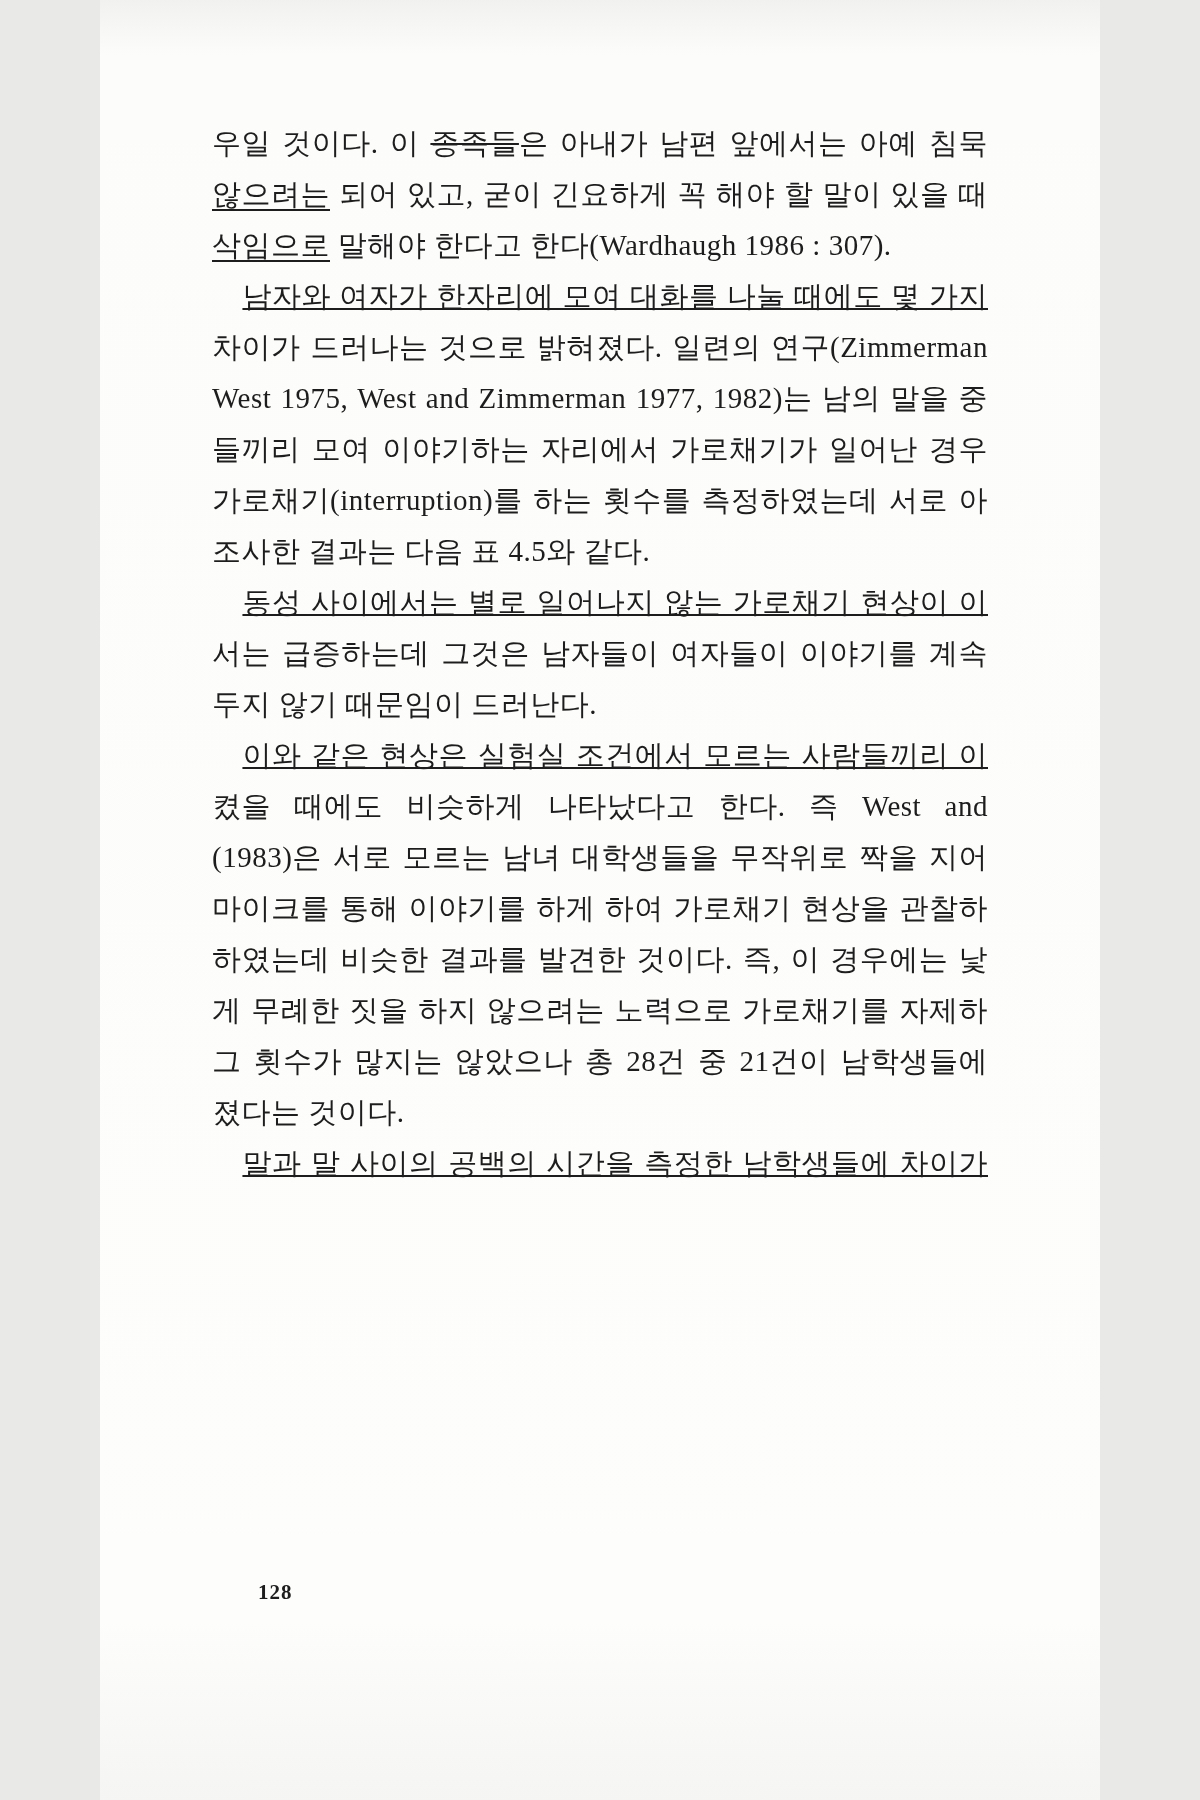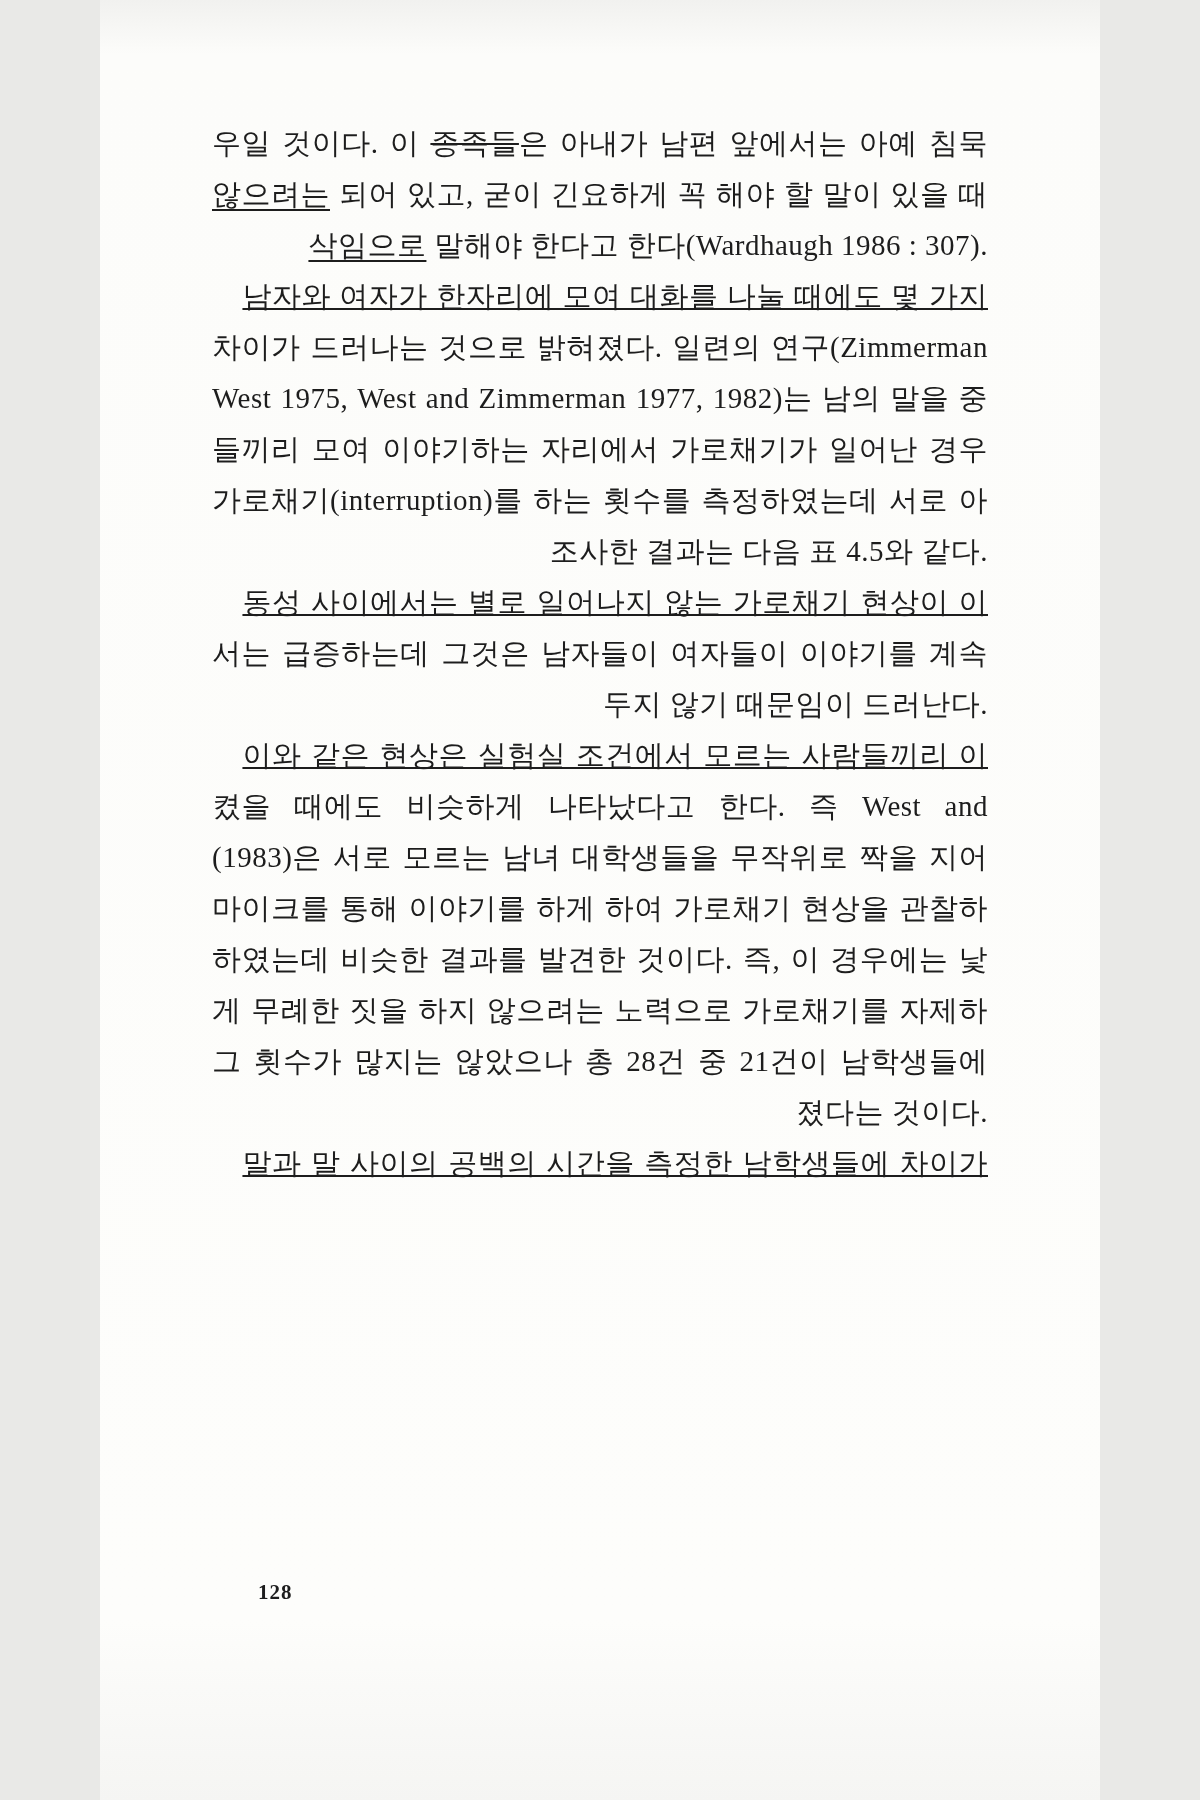--- a/index.html
+++ b/index.html
@@ -20,21 +20,21 @@
     font-size: 29px;
   }
   .text-block { width: 100%; }
   .line {
     height: 51px;
     line-height: 51px;
     overflow: hidden;
     letter-spacing: 0.5px;
   }
   .line.j  { text-align: justify; text-align-last: justify; }
-  .line.nj { text-align: right; }
+  .line.nj { text-align: left; }
   .line.indent { text-indent: 1.05em; text-decoration: underline; }
   .mark-strike {
     text-decoration: line-through;
     text-decoration-thickness: 2px;
   }
   .mark-underline {
     text-decoration: underline;
     text-decoration-thickness: 2px;
     text-underline-offset: 5px;
   }

